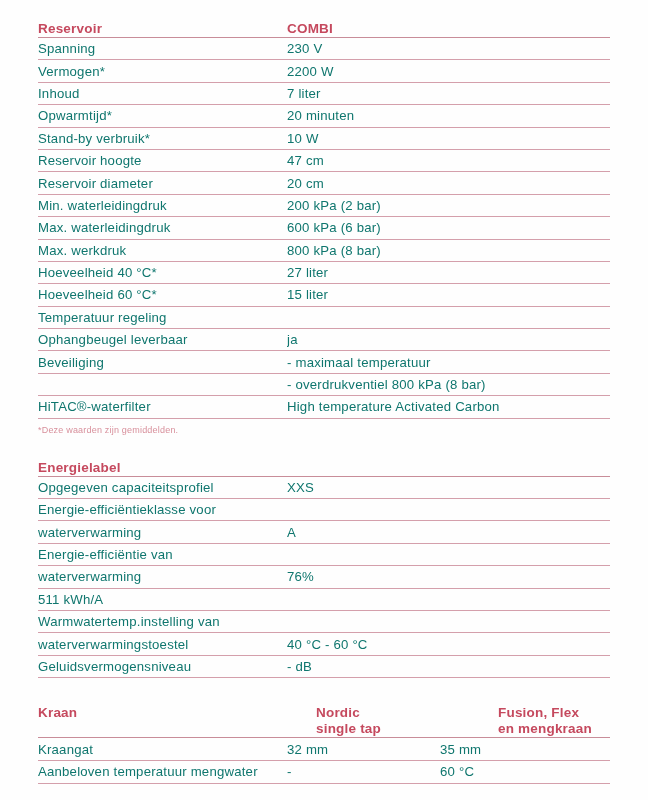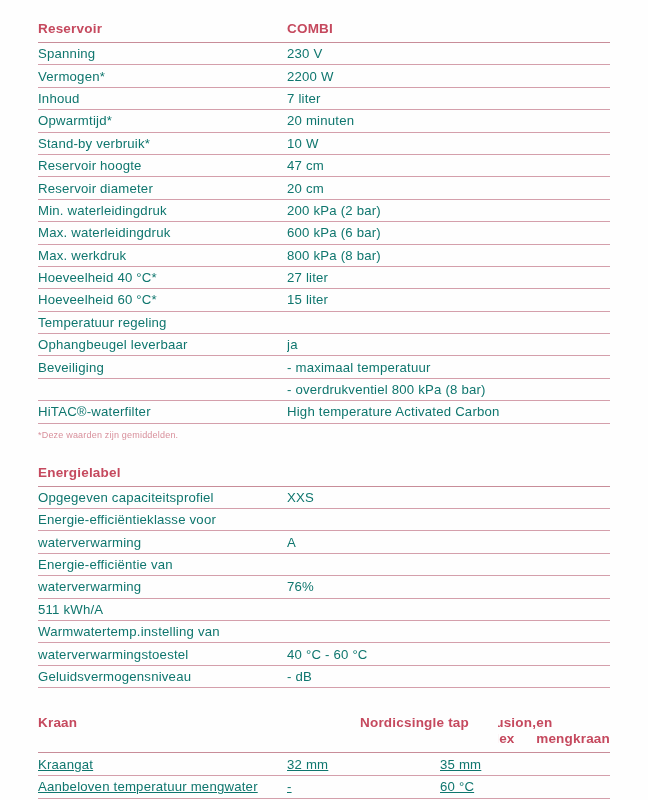--- a/index.html
+++ b/index.html
@@ -21,54 +21,52 @@
     background: #fefefe;
   }
   .spec-table {
     width: 572px;
   }
   
   .t-header {
     display: grid;
     grid-template-columns: 249px 1fr;
     align-items: end;
-    padding-bottom: 5px;
     border-bottom: 1.2px solid #c88d99;
     color: #c5495e;
     font-weight: bold;
     font-size: 13.5px;
     letter-spacing: 0.2px;
     line-height: 16px;
   }
   .t-header.three-col {
     grid-template-columns: 249px 153px 1fr;
     align-items: start;
     gap: 29px;
   }
   .t-header .col-two-line {
     display: flex;
-    flex-direction: row;
+    flex-direction: column;
     justify-content: flex-end;
   }
   
   .t-row {
     display: grid;
     grid-template-columns: 249px 1fr;
     align-items: center;
     height: 21.4px;
     border-bottom: 1px solid #d49fab;
     color: #0f766e;
     font-size: 13.2px;
     letter-spacing: 0.2px;
     white-space: nowrap;
   }
   .t-row.three-col {
     grid-template-columns: 249px 153px 1fr;
     height: 21.9px;
-    text-decoration: underline;
   }
   .cell {
     overflow: hidden;
   }
   
   .footnote {
     margin-top: 6px;
     font-size: 9px;
     letter-spacing: 0.2px;
     color: #d8909c;

